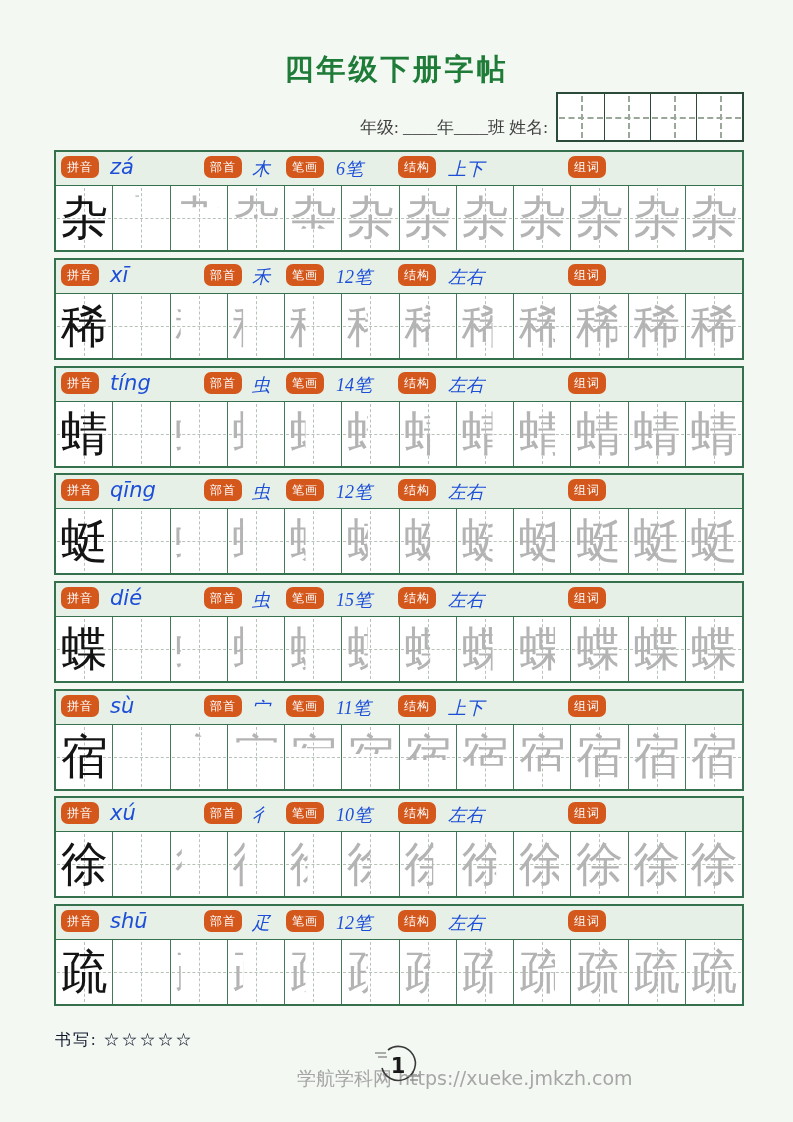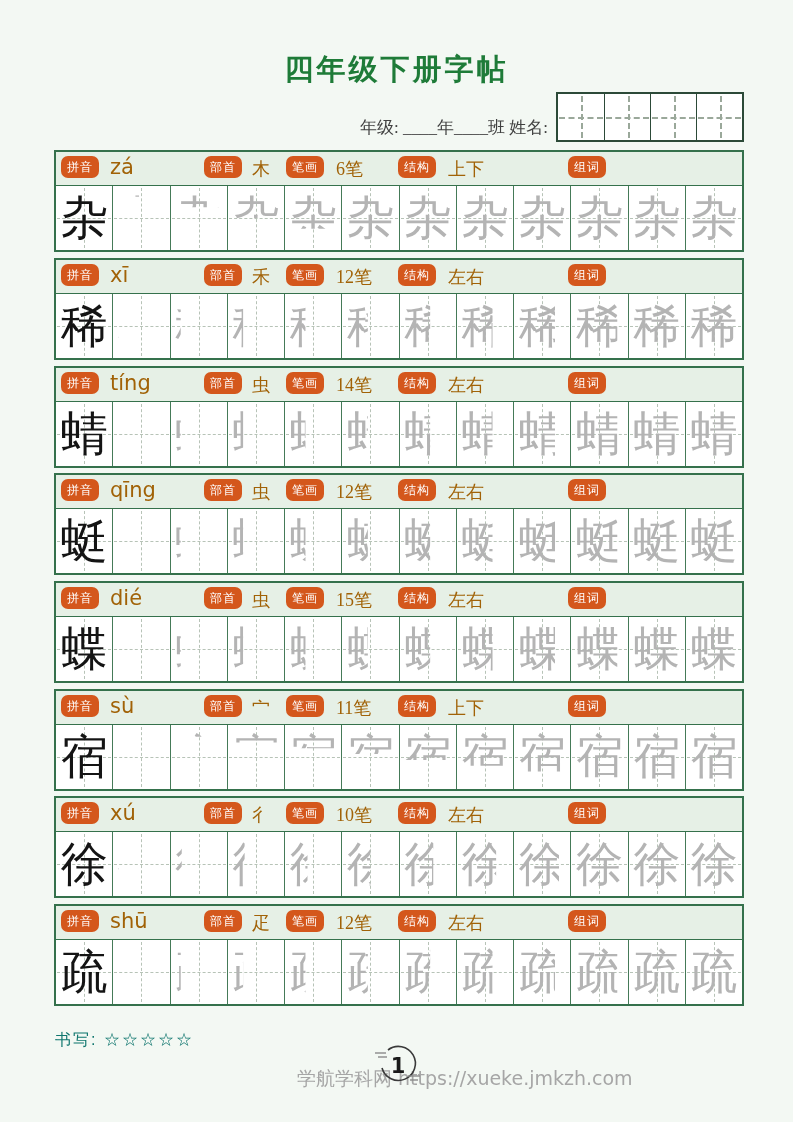--- a/index.html
+++ b/index.html
@@ -58,21 +58,21 @@
   .badge{
     position:absolute;top:4px;
     background:#d4571c;color:#fff;
     font-size:12px;line-height:14px;padding:4px 6px;
     border-radius:7px;letter-spacing:1px;
     font-family:"Liberation Serif","DejaVu Serif",serif;
   }
   .hval{
     position:absolute;top:5px;
     font-family:"Liberation Serif","DejaVu Serif",serif;
-    font-size:18px;color:#a16207;
+    font-size:18px;color:#1d4ed8;font-style:italic;
   }
   .hval.pinyin{font-family:"DejaVu Sans",sans-serif;font-size:21px;top:3px;}
   .b-pinyin{left:5px;}   .v-pinyin{left:54px;}
   .b-radical{left:148px;}.v-radical{left:196px;}
   .b-strokes{left:230px;}.v-strokes{left:280px;}
   .b-struct{left:342px;} .v-struct{left:392px;}
   .b-words{left:512px;}
 
   .practice-row{display:flex;height:64px;background:#fff;}
   .cell{flex:1 1 0;position:relative;border-left:1.2px solid #457a58;}
@@ -89,22 +89,22 @@
     position:absolute;inset:0;display:flex;align-items:center;justify-content:center;
     font-family:"Liberation Serif","DejaVu Serif",serif;
     font-size:47px;line-height:1;z-index:1;
   }
   .glyph.main{color:#141414;}
   .glyph.trace{color:#b4b4b4;}
 
   
   .rating{
     position:absolute;left:55px;top:1030px;
-    font-family:Liberation Sans, sans-serif;
-    font-size:16px;color:#0f766e;letter-spacing:2px;
+    font-family:Liberation Serif, serif;
+    font-size:16px;color:#0f172a;letter-spacing:2px;
   }
   .slogan{
     position:absolute;left:53px;top:1056px;
     font-family:"Liberation Serif","DejaVu Serif",serif;
     font-size:27px;font-weight:bold;color:#2e8b4a;
     letter-spacing:1px;z-index:3;white-space:nowrap;
   }
   .watermark{
     position:absolute;left:297px;top:1066px;
     font-size:19px;color:#a6a6a6;z-index:1;white-space:nowrap;

